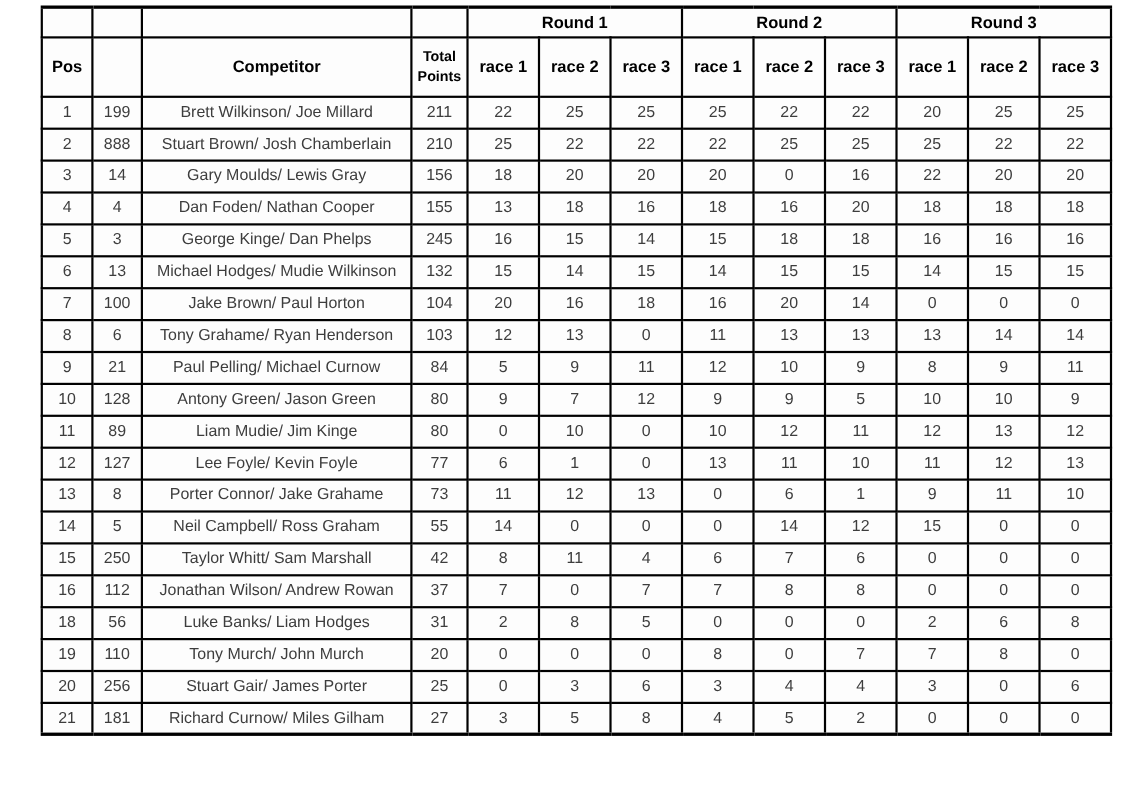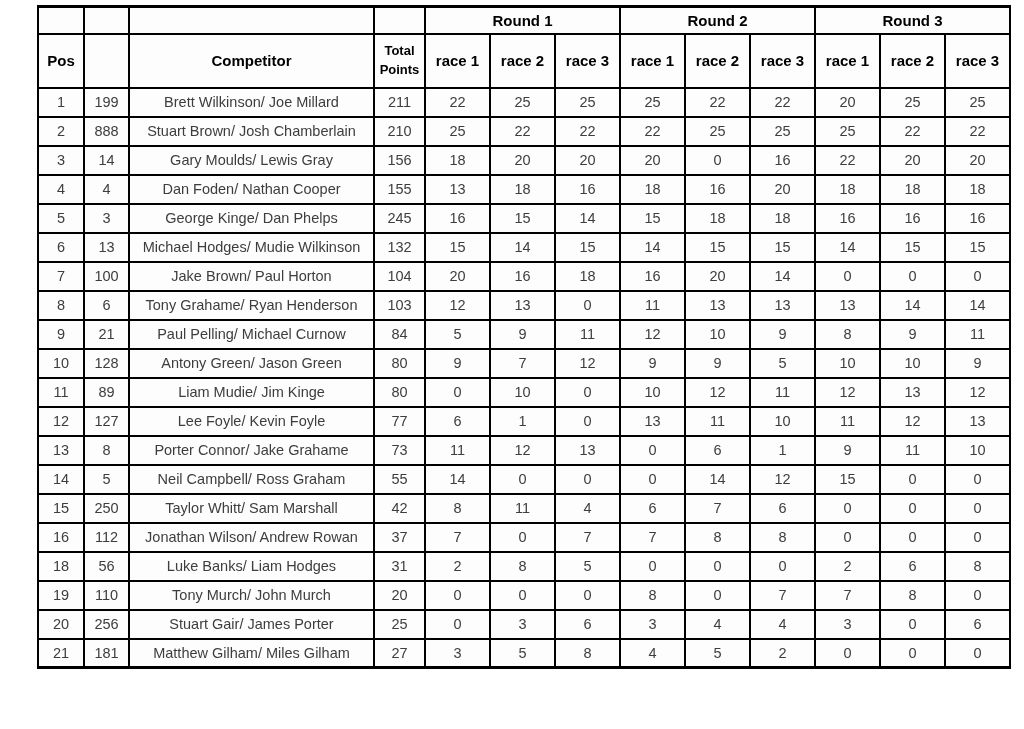--- a/index.html
+++ b/index.html
@@ -377,21 +377,21 @@
           <td class="data-cell bl3">3</td>
           <td class="data-cell">4</td>
           <td class="data-cell">4</td>
           <td class="data-cell bl3">3</td>
           <td class="data-cell">0</td>
           <td class="data-cell br3">6</td>
         </tr>
         <tr>
           <td class="data-cell bl3">21</td>
           <td class="data-cell bl3">181</td>
-          <td class="data-cell bl3">Matthew Gilham/ Miles Gilham</td>
+          <td class="data-cell bl3">Richard Curnow/ Miles Gilham</td>
           <td class="data-cell bl3">27</td>
           <td class="data-cell bl3">3</td>
           <td class="data-cell">5</td>
           <td class="data-cell">8</td>
           <td class="data-cell bl3">4</td>
           <td class="data-cell">5</td>
           <td class="data-cell">2</td>
           <td class="data-cell bl3">0</td>
           <td class="data-cell">0</td>
           <td class="data-cell br3">0</td>

